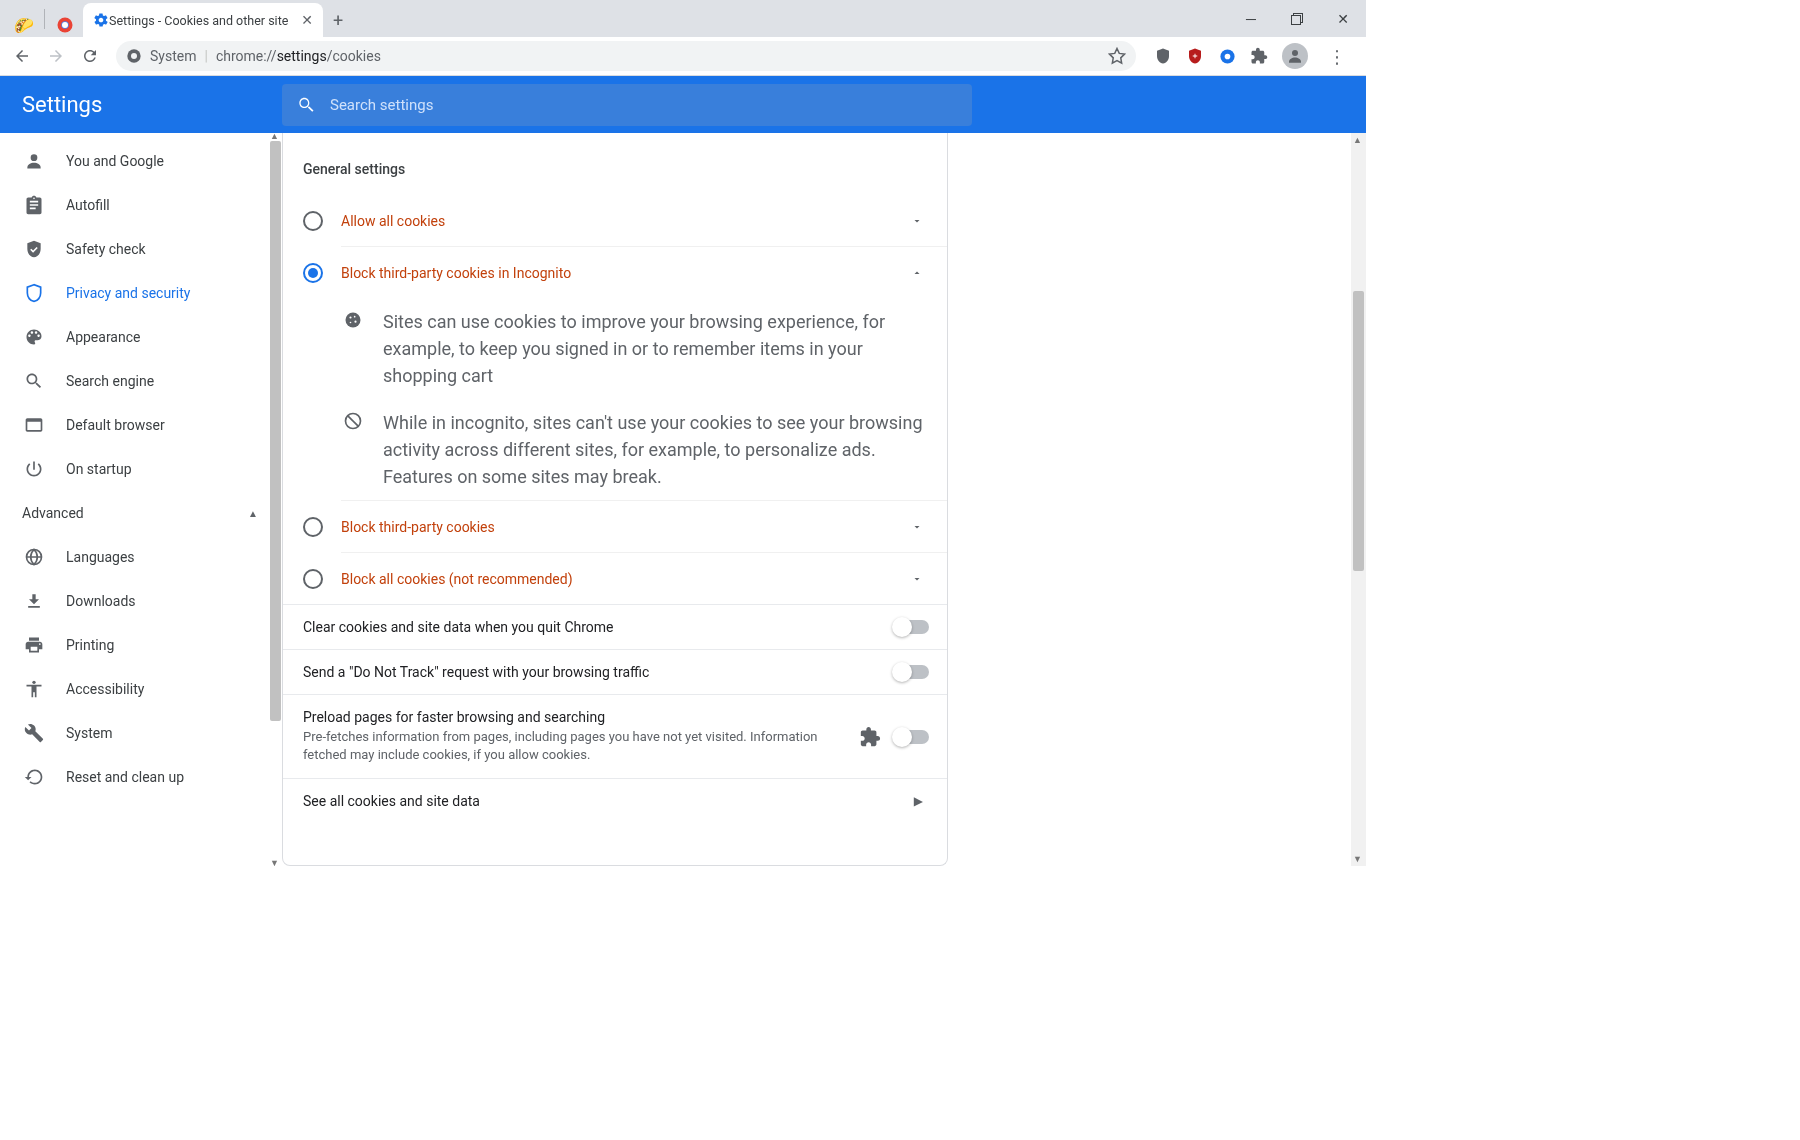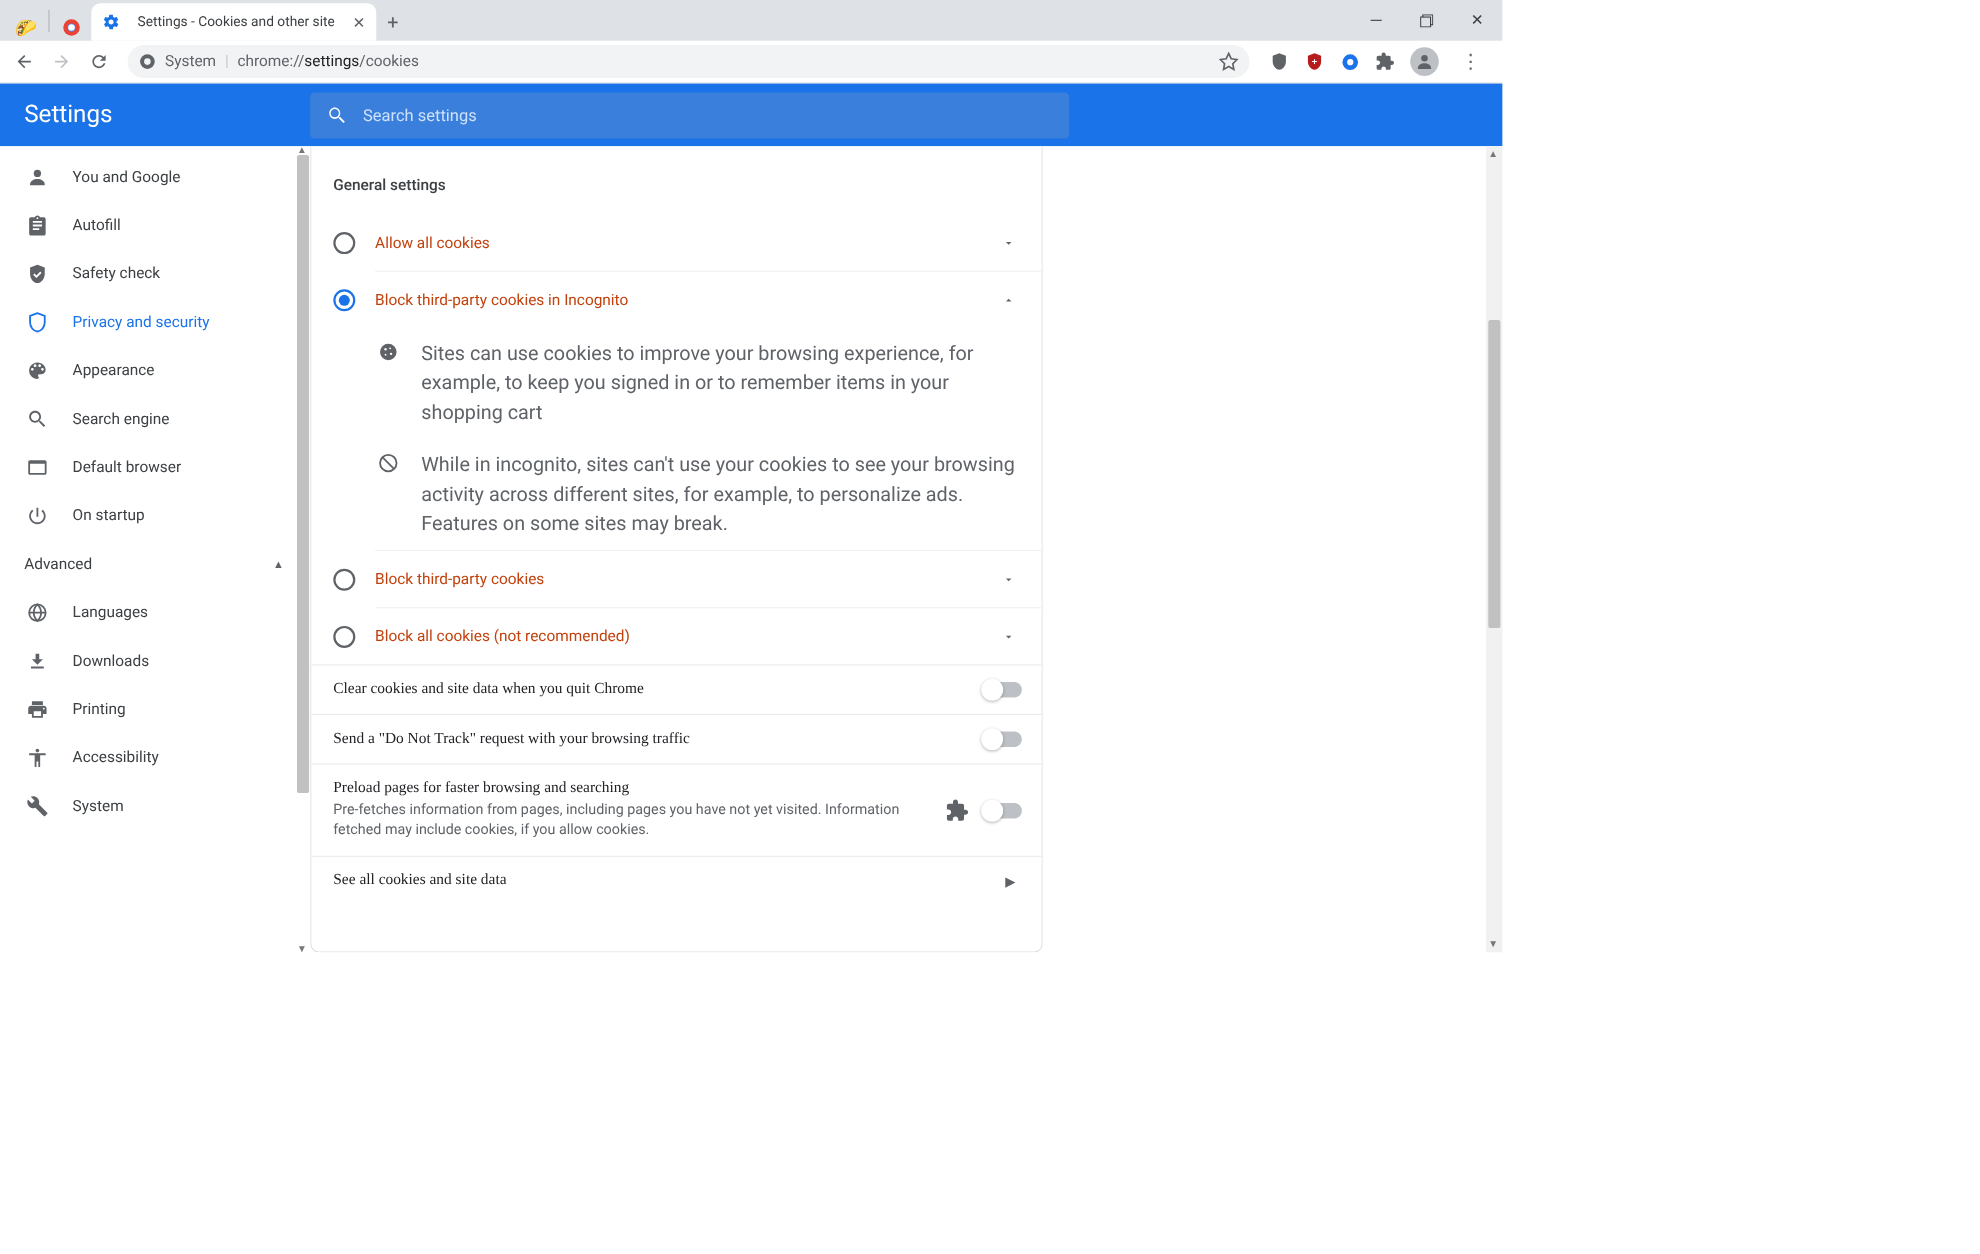--- a/index.html
+++ b/index.html
@@ -2,21 +2,21 @@
 <html><head>
 <meta charset="utf-8">
 <style>
 * { margin: 0; padding: 0; box-sizing: border-box; font-family: Roboto, "Segoe UI", Arial, sans-serif; }
 body { width: 1366px; height: 866px; background: #fff; overflow: hidden; position: relative; }
 
 
 .tab-strip { height: 37px; background: #dee1e6; display: flex; align-items: flex-end; padding-left: 6px; position: relative; }
 .tab-strip .fav { width: 24px; height: 24px; margin: 0 6px; display:flex; align-items:center; justify-content:center; font-size:16px;}
 .tab-strip .sep { width:1px; height:20px; background:#b0b3b8; margin:0 2px 8px; }
-.browser-tab { height: 34px; background:#fff; border-radius:8px 8px 0 0; display:flex; align-items:center; padding:0 10px; min-width:240px; gap:16px; }
+.browser-tab { height: 34px; background:#fff; border-radius:8px 8px 0 0; display:flex; align-items:center; padding:0 10px; min-width:240px; gap:0; }
 .browser-tab .title { font-size:12.5px; color:#3c4043; white-space:nowrap; overflow:hidden; text-overflow:ellipsis; flex:1;}
 .tab-close { color:#5f6368; font-size:14px; }
 .newtab { color:#5f6368; font-size:18px; padding:0 10px 6px; }
 .win-ctrls { position:absolute; right:0; top:0; height:37px; display:flex; }
 .win-btn { width:46px; display:flex; align-items:center; justify-content:center; color:#3c4043; font-size:14px; }
 
 
 .toolbar { height:39px; background:#fff; border-bottom:1px solid #dadce0; display:flex; align-items:center; padding:0 8px; gap:6px; }
 .tool-icon { width:28px; height:28px; display:flex; align-items:center; justify-content:center; color:#5f6368; border-radius:50%; }
 .tool-icon.fwd { color:#bdc1c6; }
@@ -65,21 +65,21 @@
 .radio.sel::after { content:''; position:absolute; top:3px; left:3px; width:10px; height:10px; background:#1a73e8; border-radius:50%; }
 .opt-label { flex:1; font-size:14px; color:#c2410c; }
 .chev { color:#5f6368; font-size:13px; padding:0 10px; }
 .detail { display:flex; padding:10px 14px 10px 58px; gap:18px; }
 .detail .dic { width:24px; color:#5f6368; flex-shrink:0; display:flex; justify-content:center; font-size:17px; padding-top:2px;}
 .detail .dtxt { font-size:18px; color:#5f6368; line-height:1.5; padding-right:10px;}
 .sep-indent { border-top:1px solid #f0f0f0; margin-left:58px; }
 
 .set-row { display:flex; align-items:center; padding:14px 18px 14px 20px; border-top:1px solid #e8eaed; gap:14px; }
 .set-txt { flex:1; }
-.set-title { font-size:14px; color:#202124;font-family:Liberation Serif, serif; }
+.set-title { font-size:14px; color:#202124; }
 .set-desc { font-size:13px; color:#5f6368; margin-top:3px; line-height:1.4; }
 .toggle { width:34px; height:14px; background:#bdc1c6; border-radius:7px; position:relative; flex-shrink:0; }
 .toggle::after { content:''; position:absolute; left:-3px; top:-3px; width:20px; height:20px; background:#fff; border-radius:50%; box-shadow:0 1px 3px rgba(0,0,0,0.3); }
 .puzzle { color:#5f6368; font-size:20px; }
 .arrow-rt { color:#5f6368; font-size:12px; padding:0 6px; }
 
 svg { display:block; }
 </style>
 </head>
 <body>
@@ -299,20 +299,28 @@
           <span>Accessibility</span>
         </div>
       <div class="nav-item">
           <span class="nic">
             <svg width="20" height="20" viewBox="0 0 24 24" fill="currentColor">
               <path d="M22.7 19l-9.1-9.1c.9-2.3.4-5-1.5-6.9-2-2-5-2.4-7.4-1.3L9 6 6 9 1.6 4.7C.4 7.1.9 10.1 2.9 12.1c1.9 1.9 4.6 2.4 6.9 1.5l9.1 9.1c.4.4 1 .4 1.4 0l2.3-2.3c.5-.4.5-1.1.1-1.4z"></path>
             </svg>
           </span>
           <span>System</span>
         </div>
+      <div class="nav-item">
+          <span class="nic">
+            <svg width="20" height="20" viewBox="0 0 24 24" fill="currentColor">
+              <path d="M13 3c-5 0-9 4-9 9H1l3.9 3.9L9 12H6c0-3.9 3.1-7 7-7s7 3.1 7 7-3.1 7-7 7c-1.9 0-3.7-.8-5-2l-1.4 1.4C8.3 20 10.5 21 13 21c5 0 9-4 9-9s-4-9-9-9z"></path>
+            </svg>
+          </span>
+          <span>Reset and clean up</span>
+        </div>
     </div>
     <div class="side-thumb"></div>
     <div class="side-arrow-dn">▼</div>
   </div>
 
   <div class="main">
     <div class="card">
       <div class="section-title">General settings</div>
 
       <div class="opt-row first">

